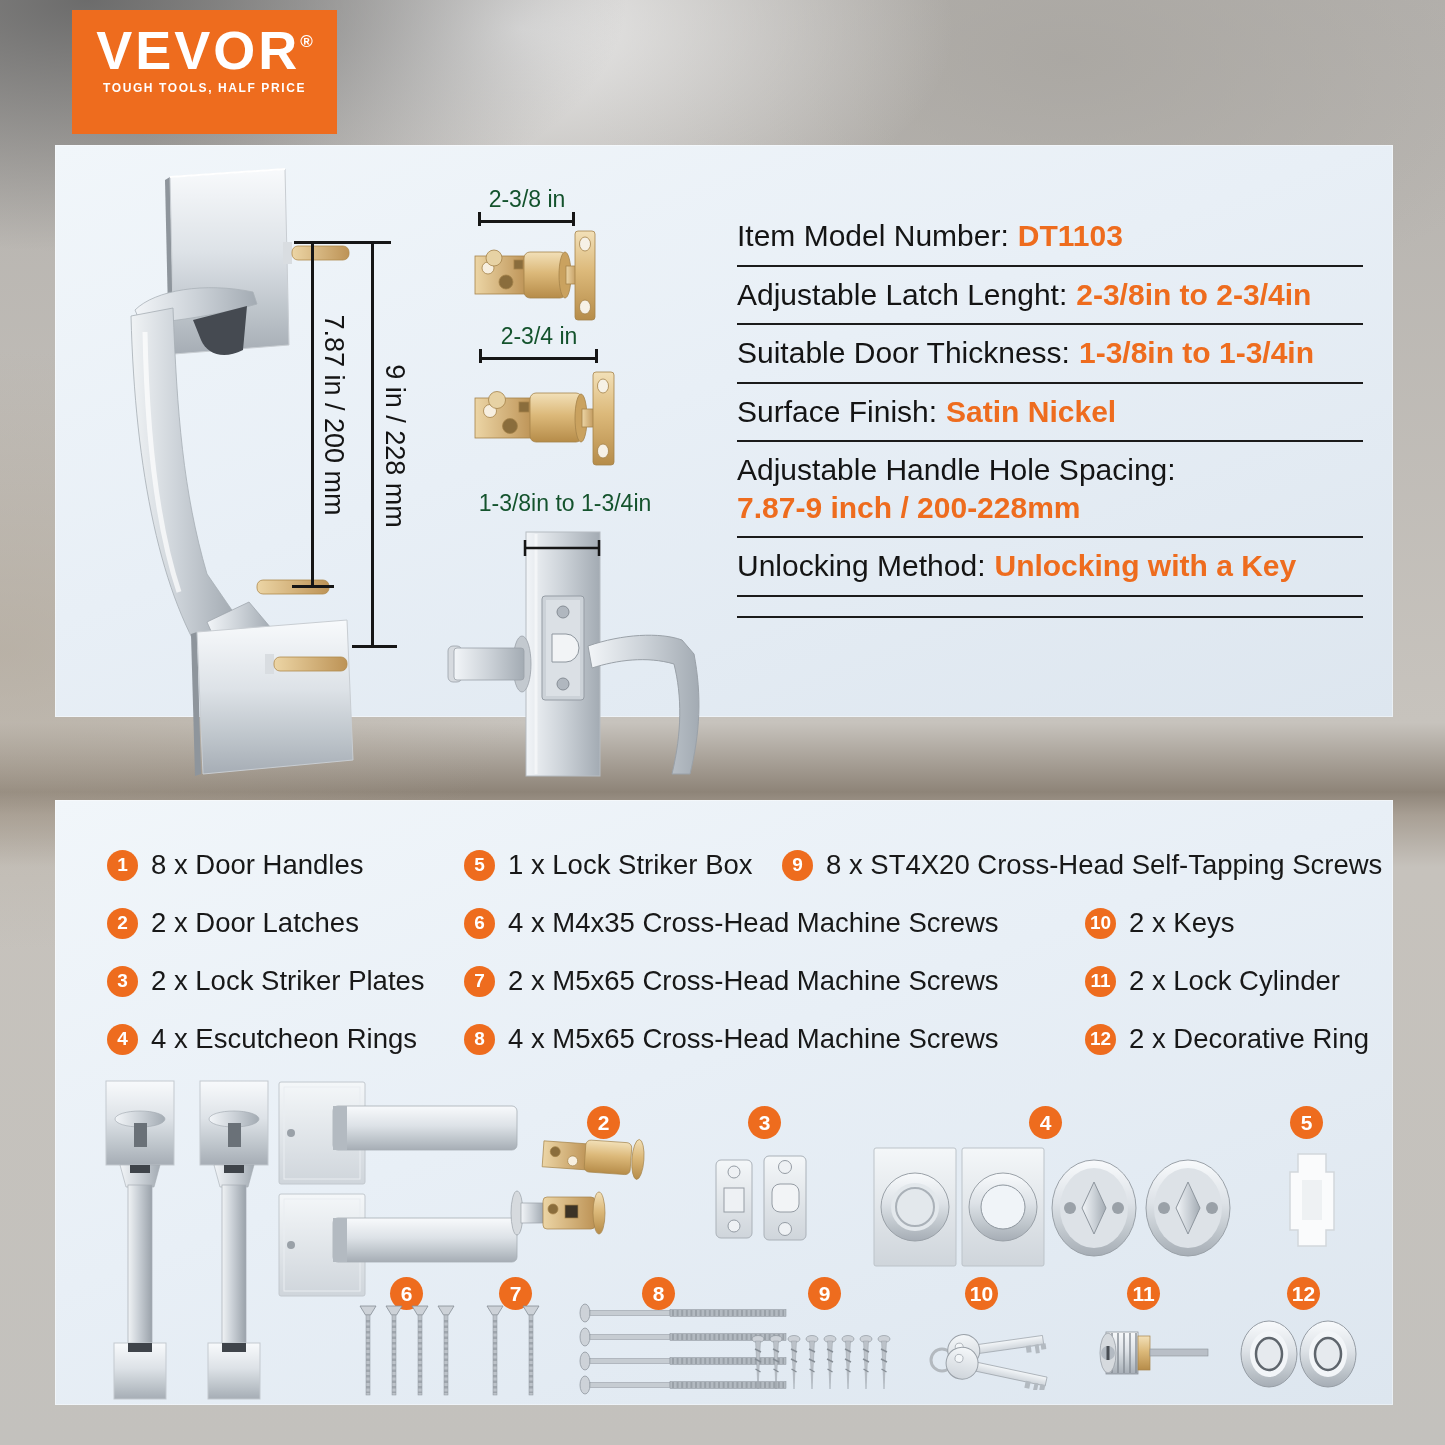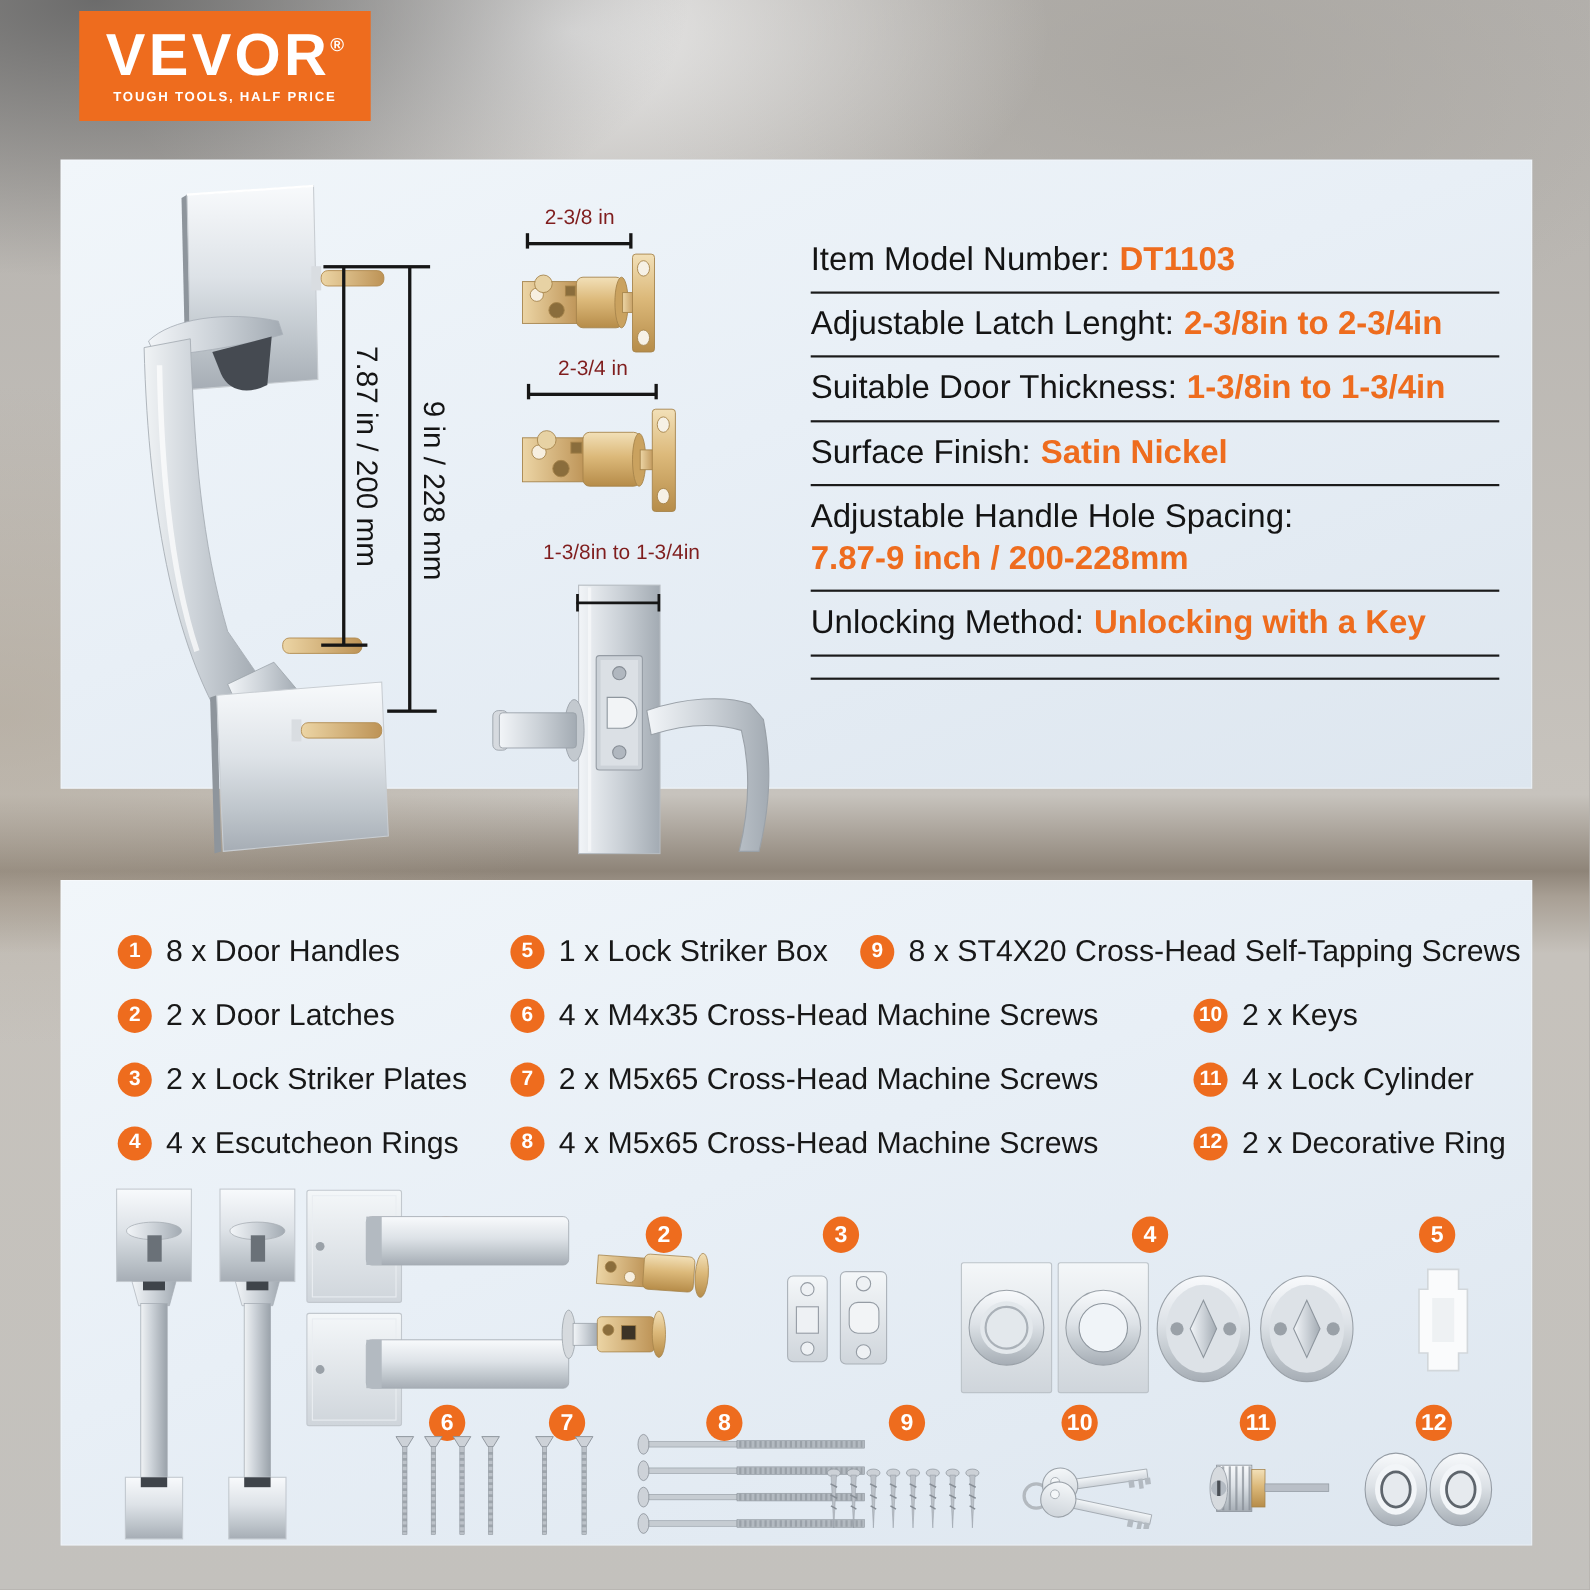--- a/index.html
+++ b/index.html
@@ -9,35 +9,35 @@
   .bg{position:absolute;inset:0;
     background:
       radial-gradient(900px 420px at 6% 0%, rgba(104,104,104,.95), rgba(104,104,104,0) 60%),
       radial-gradient(700px 360px at 36% 2%, rgba(236,236,236,.95), rgba(236,236,236,0) 62%),
       radial-gradient(760px 400px at 74% 4%, rgba(168,165,160,.8), rgba(168,165,160,0) 65%),
       radial-gradient(900px 500px at 0% 45%, rgba(176,166,152,.6), rgba(176,166,152,0) 60%),
       linear-gradient(180deg,#b4b1ad 0%,#c7c3bd 50%,#8e8478 54.8%,#a89f94 56.4%,#c6c2bc 60%,#c3c1bd 100%);}
   .card{position:absolute;left:55px;width:1338px;
     background:linear-gradient(160deg,#f1f6fa 0%,#e8eff6 45%,#dde6ef 100%);
     box-shadow:inset 0 0 0 1px rgba(255,255,255,.4);}
-  .logo{position:absolute;left:72px;top:10px;width:265px;height:100px;background:#ee6c1e;
+  .logo{position:absolute;left:72px;top:10px;width:265px;height:124px;background:#ee6c1e;
     color:#fff;text-align:center;}
   .logo-name{font-size:54px;font-weight:bold;letter-spacing:3px;line-height:1;margin-top:13px;}
   .logo-reg{font-size:17px;vertical-align:22px;letter-spacing:0;}
   .logo-tag{font-size:12px;font-weight:bold;letter-spacing:1.6px;margin-top:4px;}
   .specs{position:absolute;left:737px;top:208px;width:626px;}
   .spec-row{font-size:30px;line-height:1.25;padding:9px 0 10px;border-bottom:2px solid #1b1b1b;white-space:nowrap;}
   .lbl{color:#141414;}
   .val{color:#ee6c1e;font-weight:bold;margin-left:9px;}
   .val2{color:#ee6c1e;font-weight:bold;margin-left:9px;}
   .keys-lbl{margin-left:84px;}
   .dim{background:#161616;position:absolute;}
   .vlab{position:absolute;transform:translate(-50%,-50%) rotate(90deg);font-size:27px;
     white-space:nowrap;color:#141414;}
-  .hlab{position:absolute;transform:translate(-50%,-50%);font-size:19px;white-space:nowrap;color:#7f1d1d;}
+  .hlab{position:absolute;transform:translate(-50%,-50%);font-size:23px;white-space:nowrap;color:#14532d;}
   .part{position:absolute;display:flex;align-items:center;gap:13px;font-size:27.5px;color:#181818;white-space:nowrap;}
   .badge{display:flex;align-items:center;justify-content:center;width:31px;height:31px;
     border-radius:50%;background:#ee6c1e;color:#fff;font-weight:bold;font-size:19px;flex:0 0 31px;}
   .fig-badge{position:absolute;width:33px;height:33px;font-size:21px;}
 </style>
 </head>
 <body>
 
 <div class="stage">
   <div class="bg"></div>
@@ -229,21 +229,21 @@
   <div class="part" style="left:782px;top:849px;">
     <span class="badge">9</span>
     <span>8 x ST4X20 Cross-Head Self-Tapping Screws</span>
   </div>
   <div class="part" style="left:1085px;top:907px;">
     <span class="badge">10</span>
     <span>2 x Keys</span>
   </div>
   <div class="part" style="left:1085px;top:965px;">
     <span class="badge">11</span>
-    <span>4 x Lock Cylinder</span>
+    <span>2 x Lock Cylinder</span>
   </div>
   <div class="part" style="left:1085px;top:1023px;">
     <span class="badge">12</span>
     <span>2 x Decorative Ring</span>
   </div>
 
   <span class="badge fig-badge" style="left:389px;top:1106px;">1</span>
   <span class="badge fig-badge" style="left:587px;top:1106px;">2</span>
   <span class="badge fig-badge" style="left:748px;top:1106px;">3</span>
   <span class="badge fig-badge" style="left:1029px;top:1106px;">4</span>

